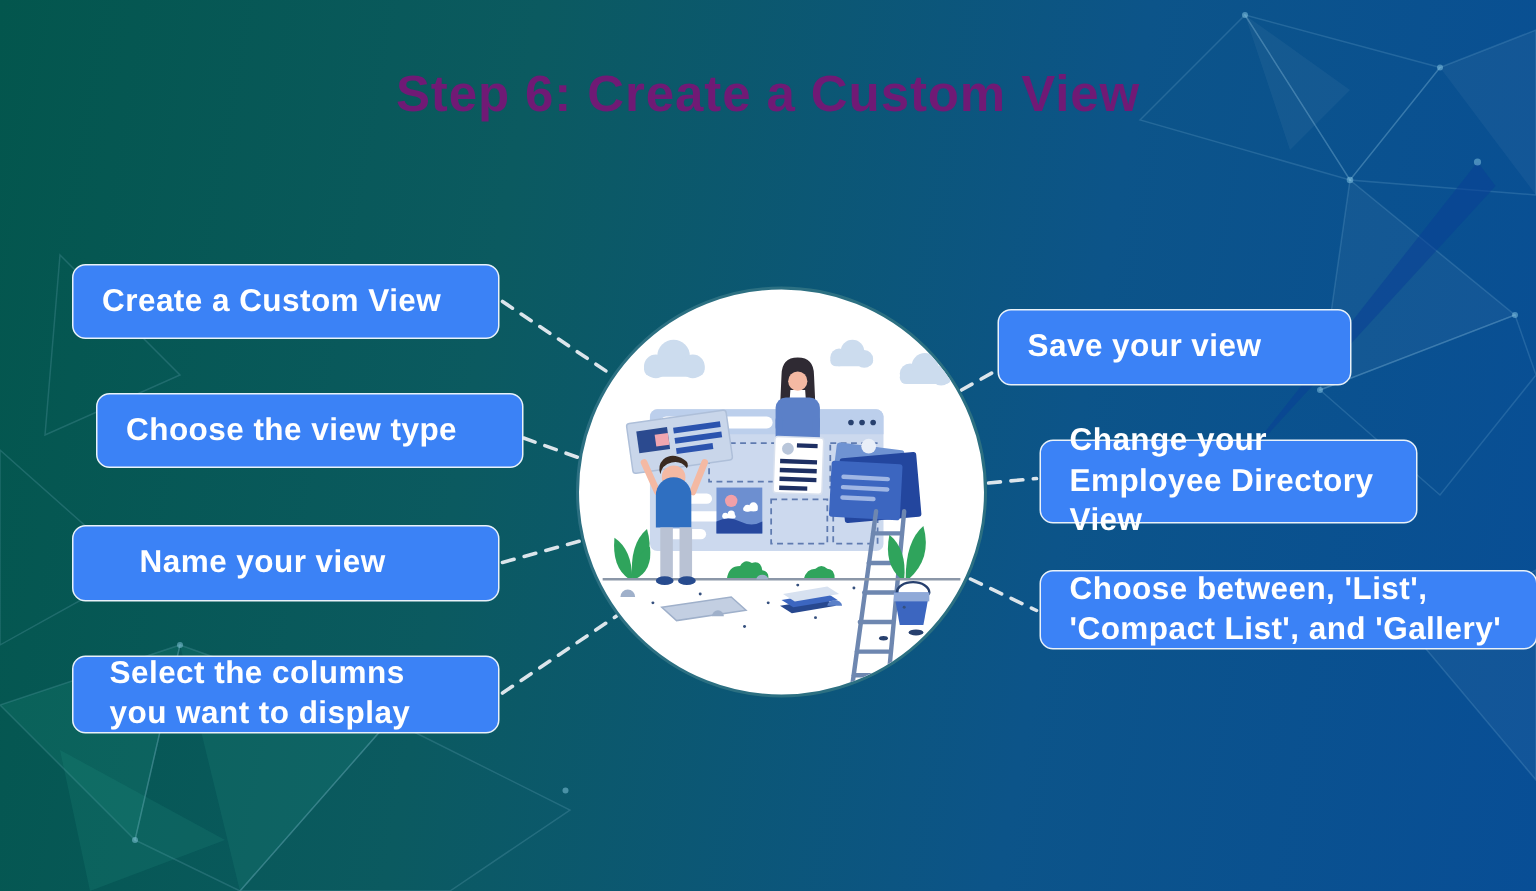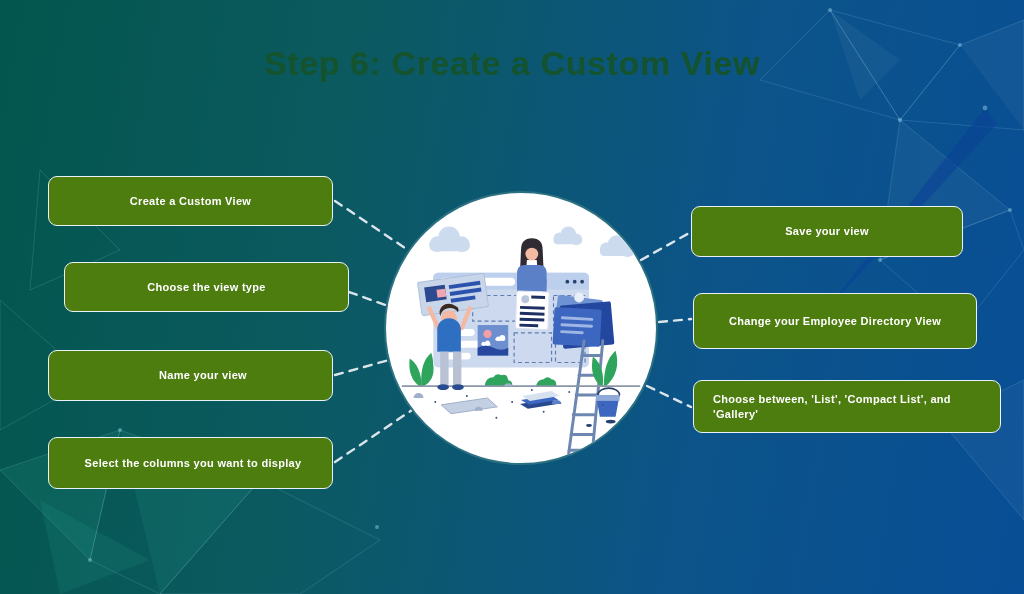--- a/index.html
+++ b/index.html
@@ -10,21 +10,21 @@
     overflow: hidden;
     background: linear-gradient(100deg, #03564d 0%, #0b5a60 32%, #0c5489 68%, #084e96 100%);
   }
   .mesh {
     position: absolute; inset: 0; width: 1024px; height: 594px;
     pointer-events: none;
   }
   .title {
     position: absolute; top: 44px; left: 0; width: 1024px;
     text-align: center;
-    color: #14532d;
+    color: #701a75;
     font-size: 34px;
     font-weight: 700;
     letter-spacing: 0.6px;
   }
   .connectors {
     position: absolute; inset: 0; width: 1024px; height: 594px;
     pointer-events: none;
   }
   .circle {
     position: absolute;
@@ -32,40 +32,39 @@
     width: 274px; height: 274px;
     background: #ffffff;
     border: 2px solid #2c7082;
     border-radius: 50%;
     overflow: hidden;
   }
   .circle svg { display: block; width: 100%; height: 100%; }
   .step-box {
     position: absolute;
     width: 285px;
-    background: #4d7c0f;
+    background: #3b82f6;
     border: 1.5px solid #e9f2f9;
     border-radius: 9px;
     display: flex;
     align-items: center;
     padding: 6px 19px;
     color: #ffffff;
-    font-size: 11px;
+    font-size: 21px;
     font-weight: 700;
     letter-spacing: 0.3px;
     line-height: 1.28;
-    justify-content: center;
   }
   .lb1 { left: 48px;  top: 176px; height: 50px; }
   .lb2 { left: 64px;  top: 262px; height: 50px; }
   .lb3 { left: 48px;  top: 350px; height: 51px; padding-left: 44px; }
   .lb4 { left: 48px;  top: 437px; height: 52px; padding-left: 24px; }
-  .rb1 { left: 691px; top: 206px; height: 51px; width: 272px; }
-  .rb2 { left: 693px; top: 293px; height: 56px; width: 284px; }
-  .rb3 { left: 693px; top: 380px; height: 53px; width: 308px; }
+  .rb1 { left: 665px; top: 206px; height: 51px; width: 236px; }
+  .rb2 { left: 693px; top: 293px; height: 56px; width: 252px; }
+  .rb3 { left: 693px; top: 380px; height: 53px; width: 332px; }
 </style>
 </head>
 <body>
 
 <svg class="mesh" viewBox="0 0 1024 594">
   <g stroke="rgba(170,215,245,0.16)" stroke-width="1" fill="none">
     <path d="M830,10 L960,45 L900,120 Z"></path>
     <path d="M960,45 L1024,20 L1024,130 L900,120 Z"></path>
     <path d="M900,120 L1010,210 L880,260 Z"></path>
     <path d="M760,80 L830,10 L900,120 Z"></path>

